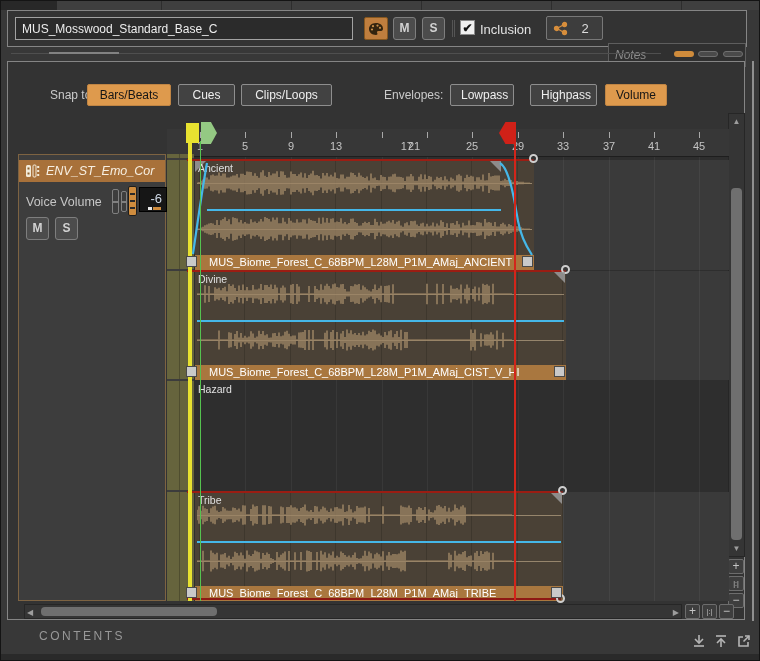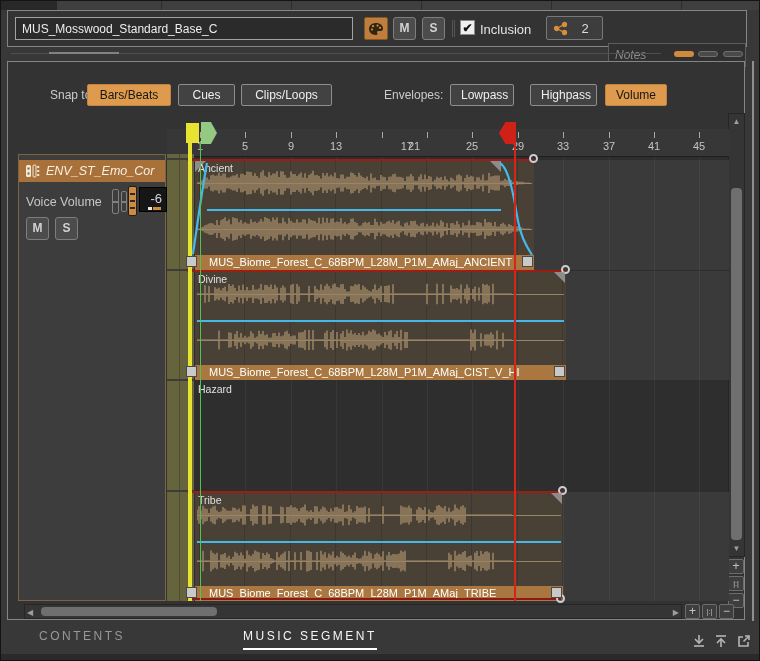--- a/index.html
+++ b/index.html
@@ -261,21 +261,20 @@
   <div class="scroll" style="left:23px;top:603px;width:658px;height:15px;">
     <div class="arrow" style="left:2px;top:3px;">◀</div>
     <div class="thumb" style="left:16px;top:2px;width:176px;height:9px;"></div>
     <div class="arrow" style="right:2px;top:3px;">▶</div>
   </div>
   <div class="zbtn" style="left:684px;top:603px;width:15px;">+</div>
   <div class="zbtn" style="left:701px;top:603px;width:15px;font-size:7px;line-height:13px;">|:|</div>
   <div class="zbtn" style="left:718px;top:603px;width:15px;">−</div>
 
   <div class="tab" style="left:38px;top:628px;color:#989898;">CONTENTS</div>
-  <div class="tab" style="left:242px;top:628px;color:#f5f5f5;border-bottom:2px solid #fff;padding-bottom:5px;">MUSIC SEGMENT</div>
 
   <div class="icon16" style="left:690px;top:632px;">
     <svg width="16" height="16" viewBox="0 0 16 16" fill="none" stroke="#b5b5b5" stroke-width="1.6">
         <path d="M8 2 V9"></path>
         <path d="M4 6 L8 10 L12 6"></path>
         <path d="M3 13 H13"></path>
       </svg>
   </div>
   <div class="icon16" style="left:712px;top:632px;">
     <svg width="16" height="16" viewBox="0 0 16 16" fill="none" stroke="#b5b5b5" stroke-width="1.6">

